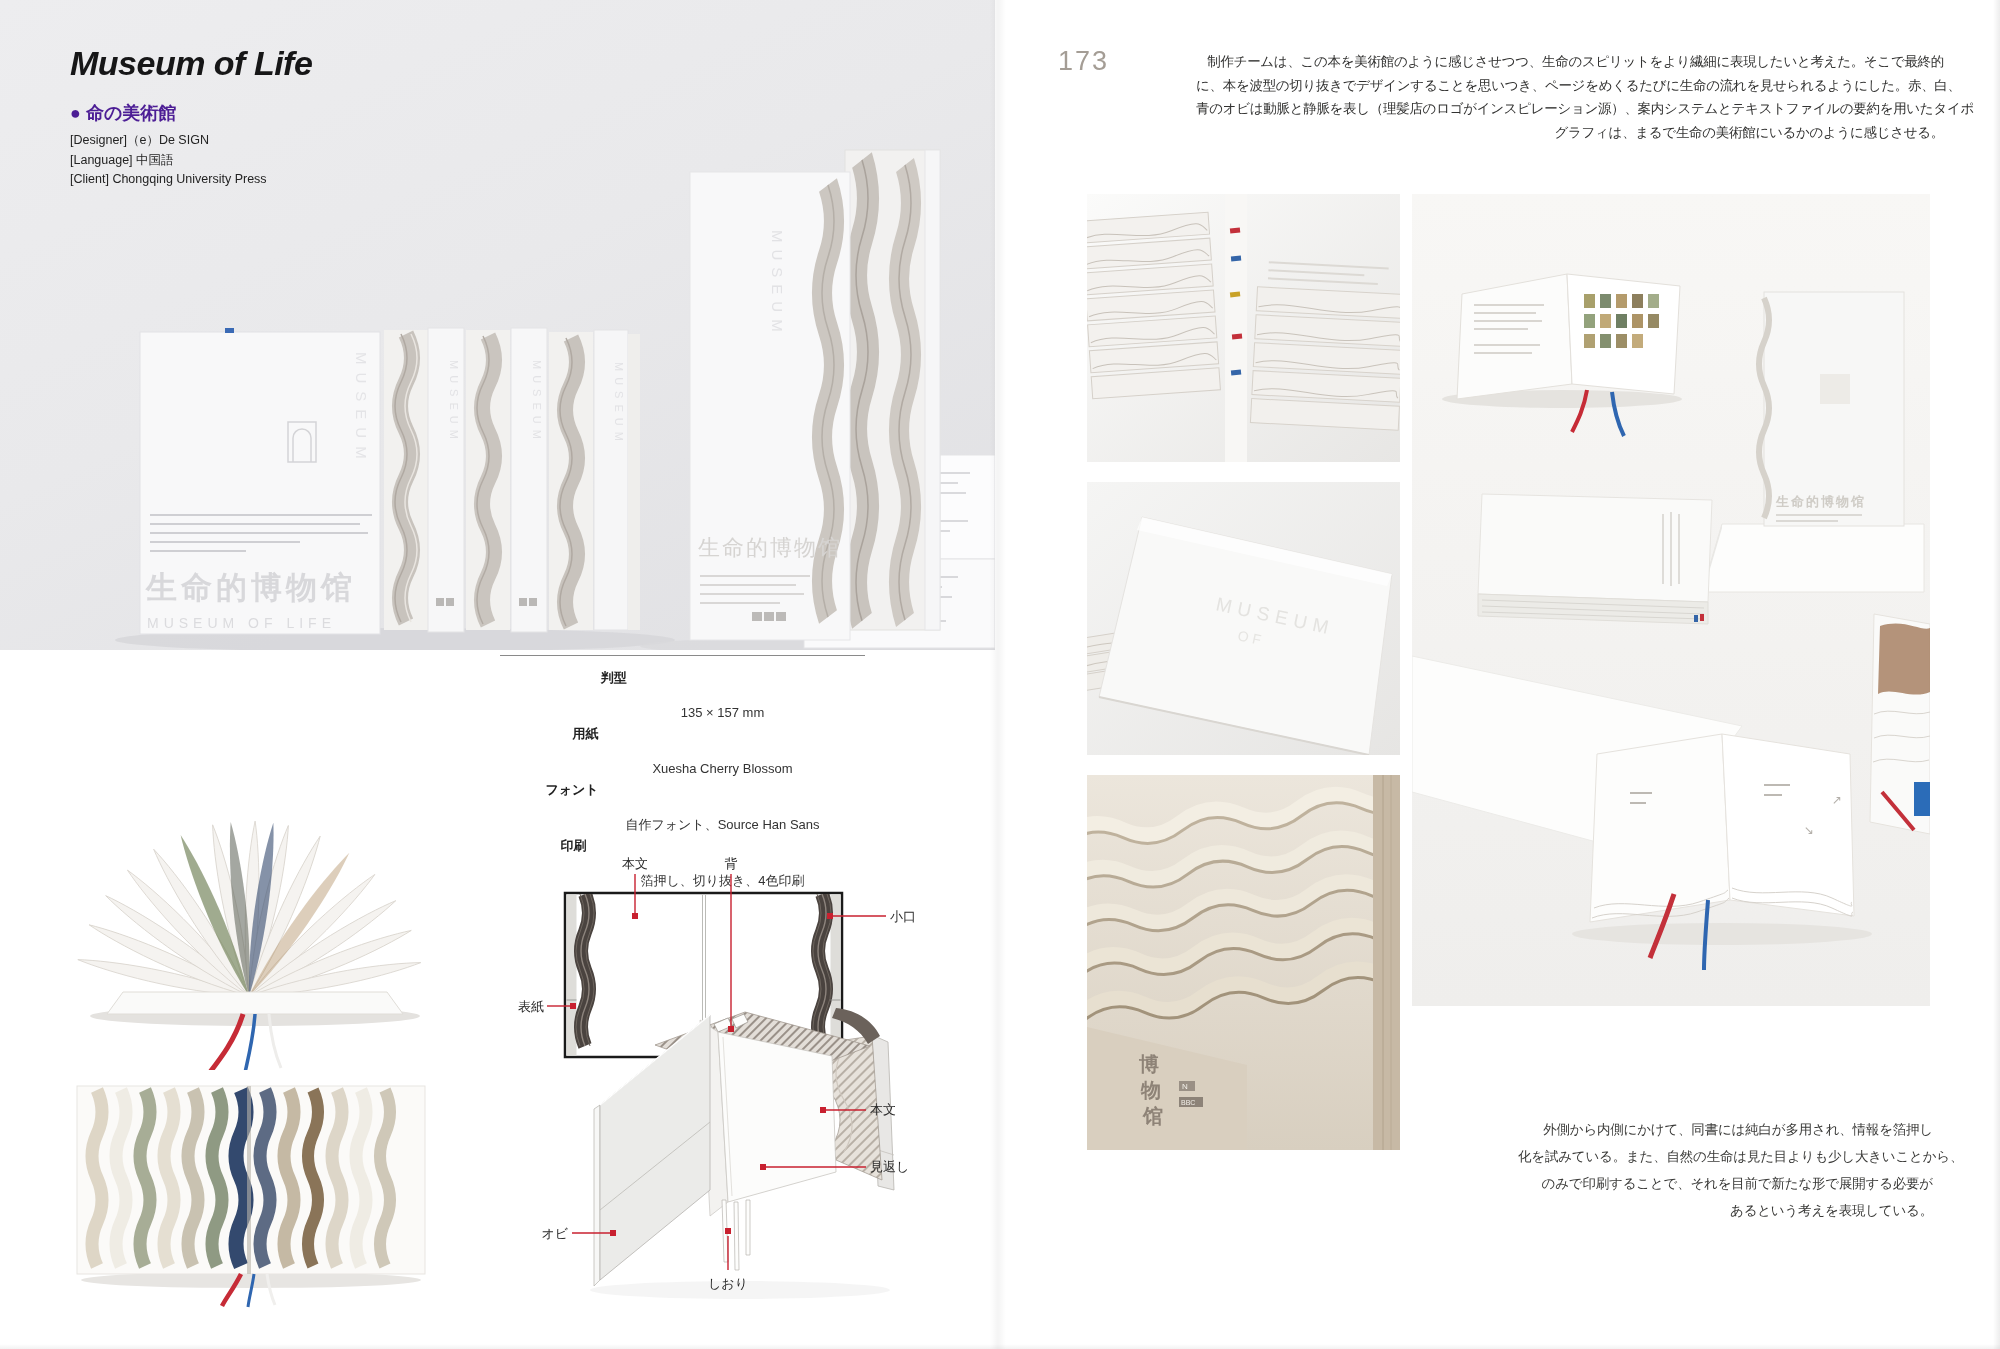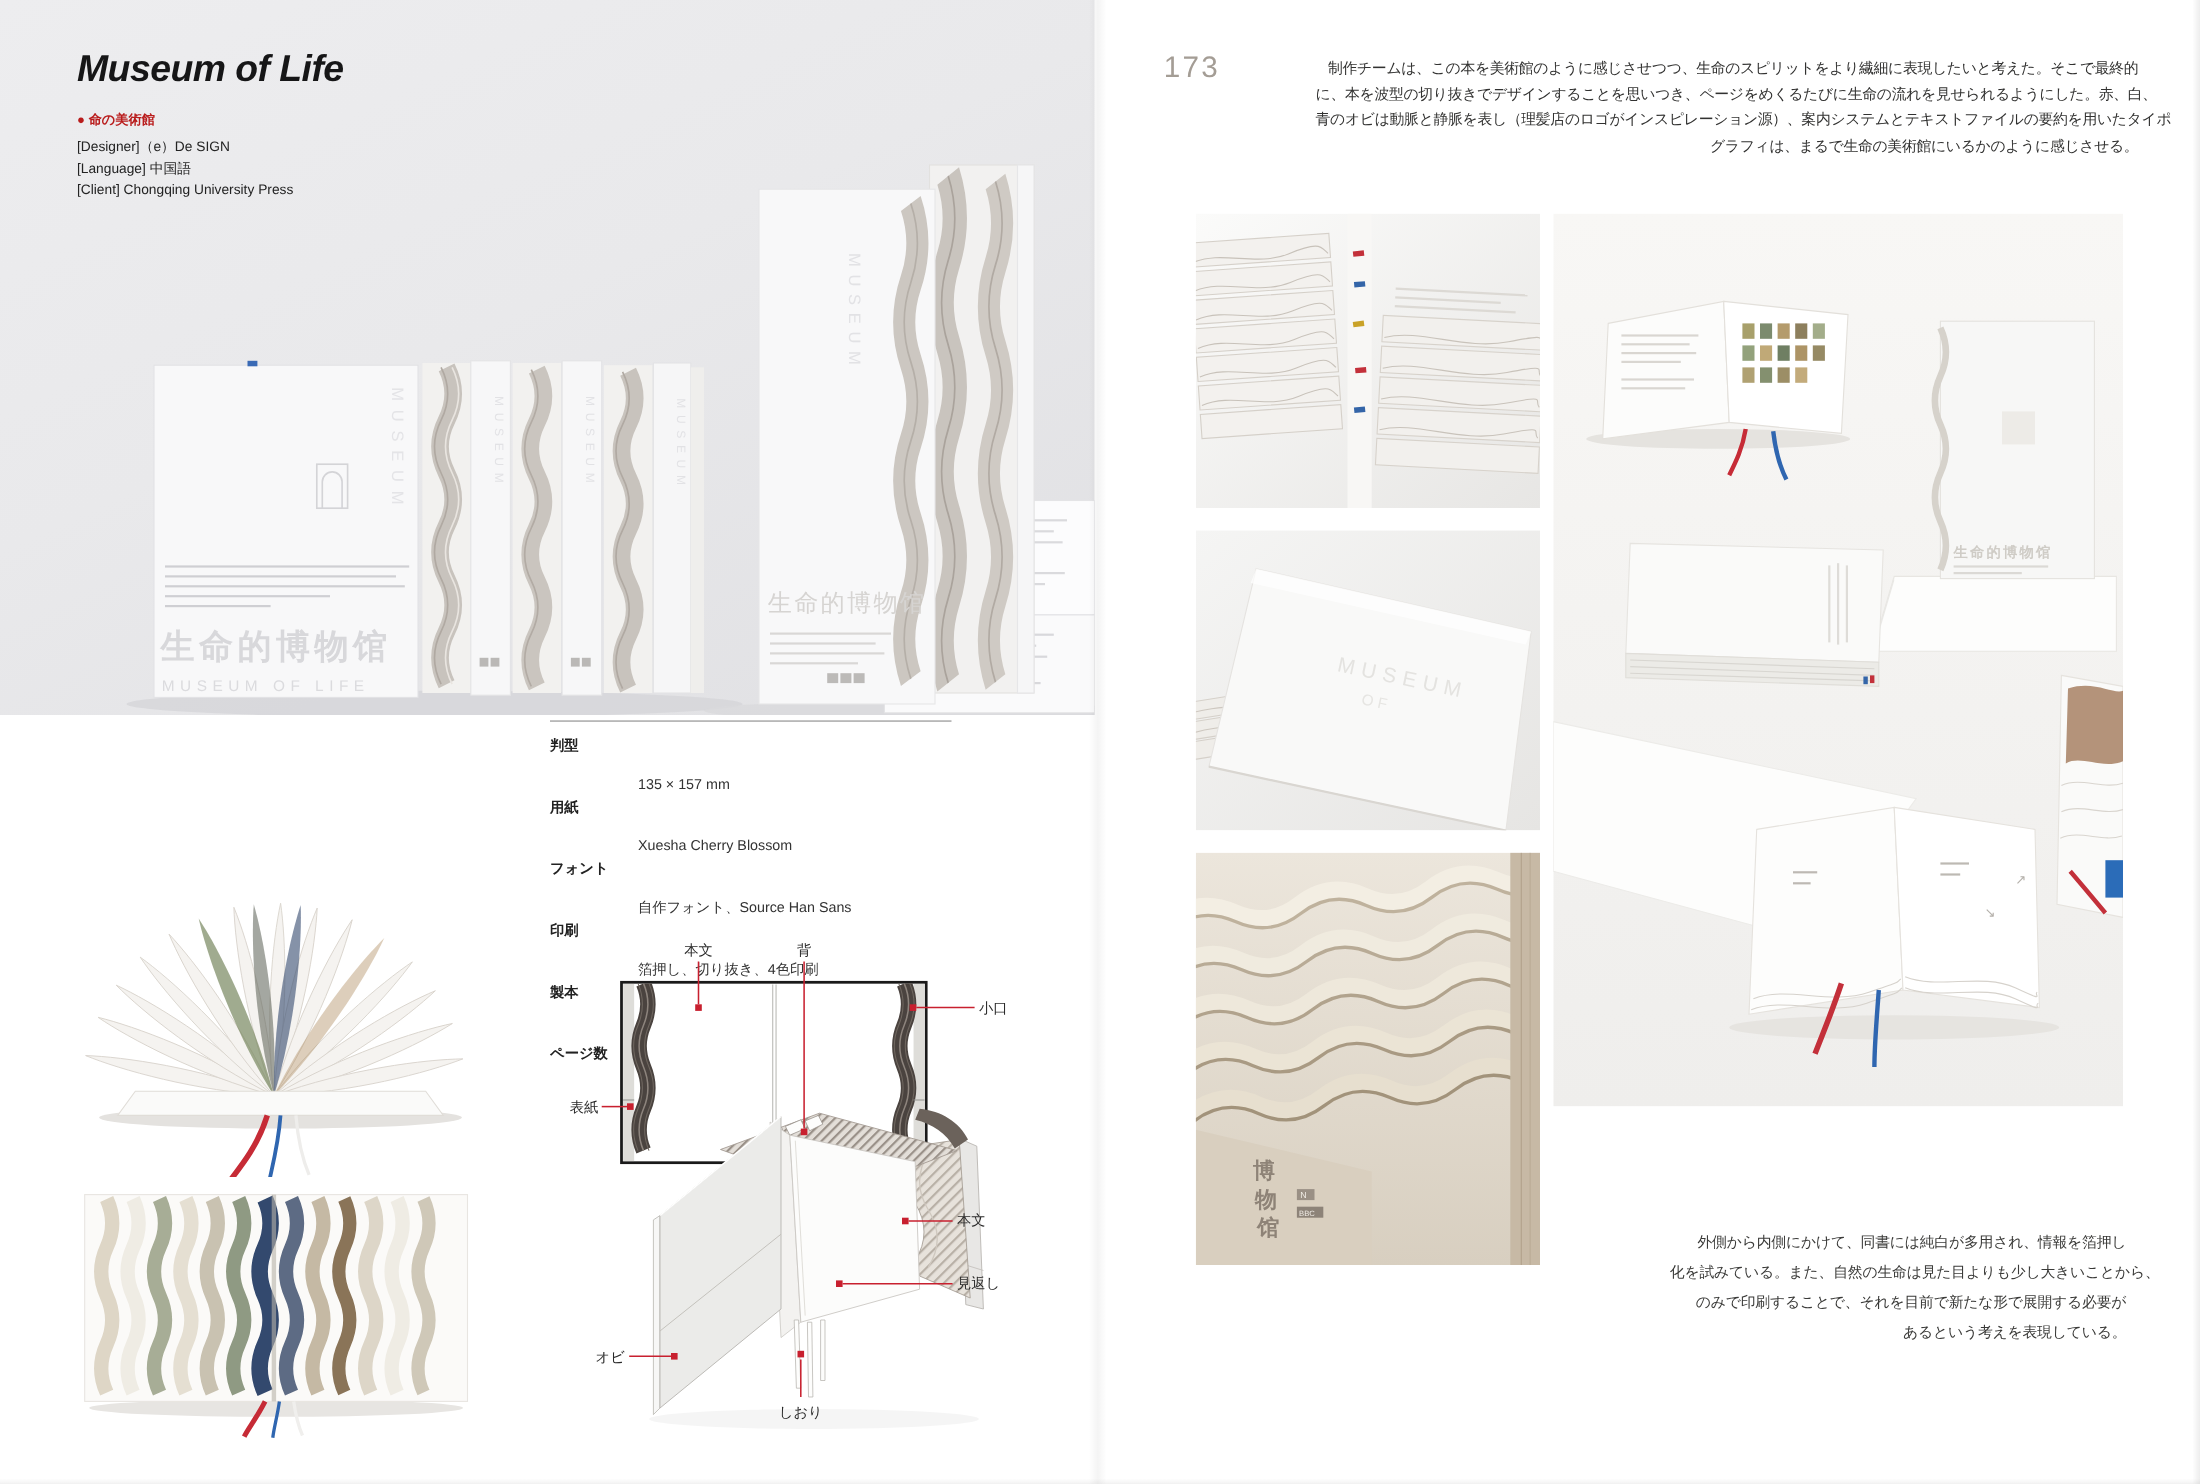--- a/index.html
+++ b/index.html
@@ -3,27 +3,27 @@
 <meta charset="utf-8">
 <style>
   html,body{margin:0;padding:0;background:#ffffff;}
   #canvas{position:relative;width:2000px;height:1349px;background:#ffffff;overflow:hidden;
           font-family:"Liberation Sans","DejaVu Sans",sans-serif;outline:1px solid #e3e3e3;}
   .abs{position:absolute;}
   
   #hero{left:0;top:0;width:995px;height:650px;background:linear-gradient(155deg,#ededef 0%,#e9e9eb 45%,#e0e0e3 100%);}
   #title-block{left:70px;top:44px;color:#1b1b1d;}
   #page-title{font-size:34px;font-weight:bold;font-style:italic;letter-spacing:-.5px;color:#161617;margin:0;}
-  #series-line{margin-top:18px;font-size:12px;font-weight:bold;color:#b91c1c;}
+  #series-line{margin-top:18px;font-size:18px;font-weight:bold;color:#4c1d95;}
   .credit{font-size:12.5px;line-height:19.5px;color:#232323;}
   #credits{margin-top:6px;}
   
   #spec{left:500px;top:655px;width:365px;}
   #spec .rule{height:1px;background:#8a8a8a;margin-bottom:11px;}
-  .spec-row{display:flex;font-size:13px;line-height:21px;color:#2b2b2b;}
+  .spec-row{display:flex;font-size:13px;line-height:21px;color:#2b2b2b;justify-content:center;}
   .spec-row .lab{width:80px;font-weight:bold;color:#222;}
   .spec-row .val{color:#333;margin-top:35px;}
   
   #pagenum{left:1058px;top:46px;font-size:27px;font-weight:300;color:#a49d95;letter-spacing:2px;}
   #intro{left:1196px;top:50px;width:748px;color:#323231;}
   #intro .ln{font-size:13.5px;line-height:23.5px;letter-spacing:-.3px;white-space:nowrap;text-align:right;}
   #closing{left:1518px;top:1116px;width:415px;color:#3a3a38;text-align:right;}
   #closing .ln{font-size:13.5px;line-height:27px;letter-spacing:-.2px;white-space:nowrap;}
   
   .photo{overflow:hidden;}

